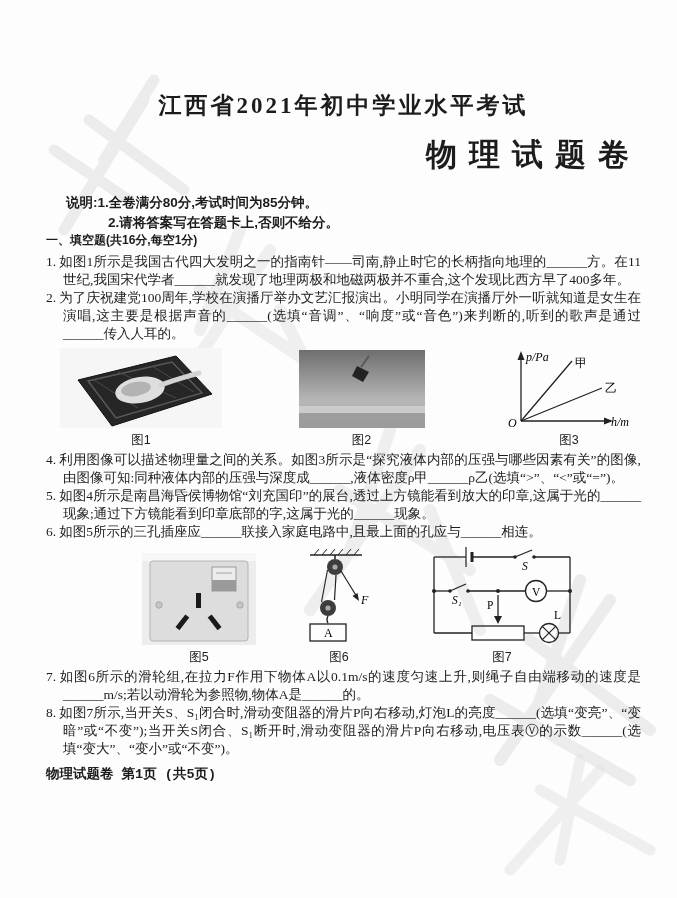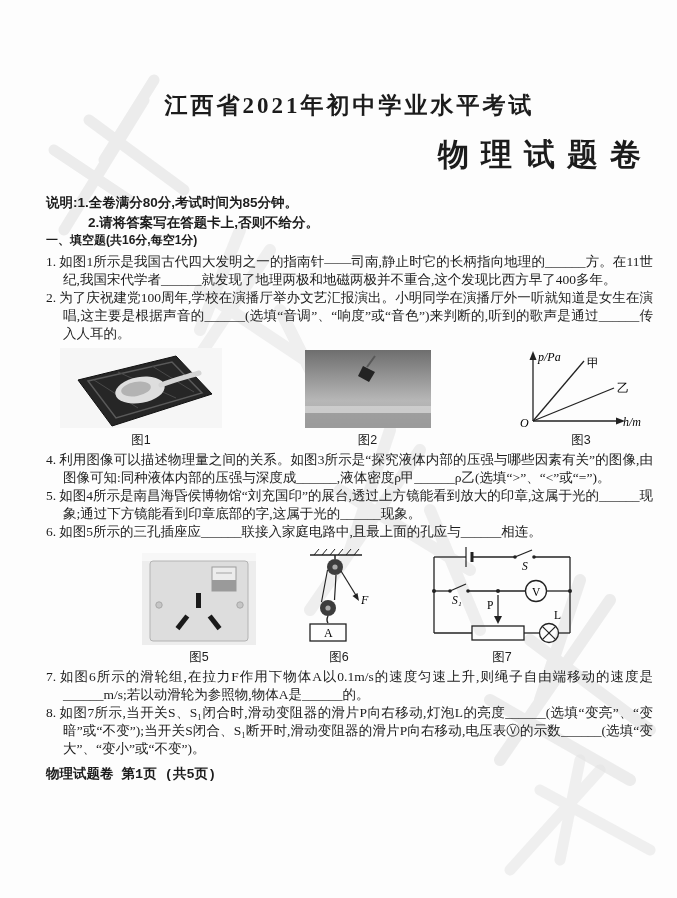--- a/index.html
+++ b/index.html
@@ -4,33 +4,34 @@
 <style>
   * { box-sizing: border-box; }
   html, body { margin: 0; padding: 0; background: #e9e9e9; }
   .page {
     position: relative; width: 677px; height: 898px; margin: 0 auto;
     background: #fdfdfd; overflow: hidden;
     font-family: "Liberation Serif", "DejaVu Serif", serif;
     color: #1c1c1c;
   }
   .wm { position: absolute; z-index: 0; pointer-events: none; }
-  .content { position: relative; z-index: 1; padding: 90px 24px 0 46px; }
+  .content { position: relative; z-index: 1; padding: 90px 36px 0 46px; }
 
   .title {
     margin: 0; text-align: center; font-size: 23px; font-weight: bold;
     letter-spacing: 3px; font-family: "Liberation Serif", serif;
   }
   .subtitle {
     margin: 13px 0 0; text-align: right; font-size: 31px; font-weight: bold;
     letter-spacing: 12px; font-family: "Liberation Sans", "DejaVu Sans", sans-serif;
   }
   .instructions {
     margin-top: 17px; font-weight: bold; font-size: 13.5px; line-height: 19.5px;
     font-family: "Liberation Sans", "DejaVu Sans", sans-serif;
+    margin-left: 20px;
   }
   .inst-line2 { padding-left: 42px; }
   .section-heading {
     font-weight: bold; font-size: 12px;
     font-family: "Liberation Sans", "DejaVu Sans", sans-serif;
   }
   .questions { margin-top: 4px; }
   .q {
     font-size: 13.5px; line-height: 18px; text-align: justify;
     padding-left: 17px; text-indent: -17px;

